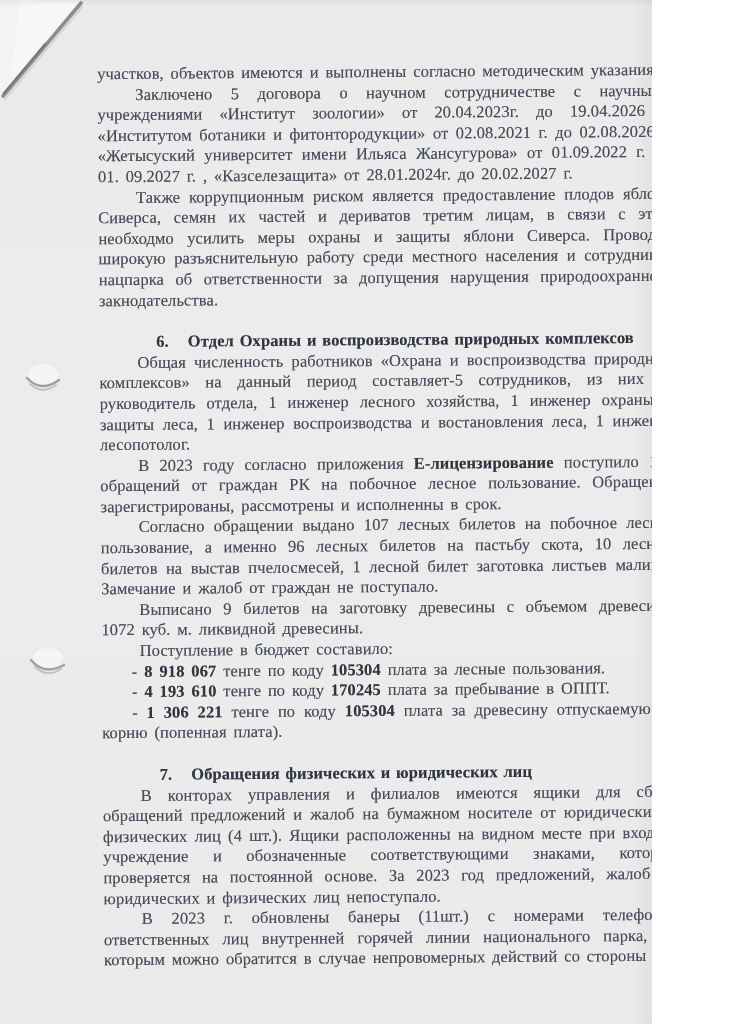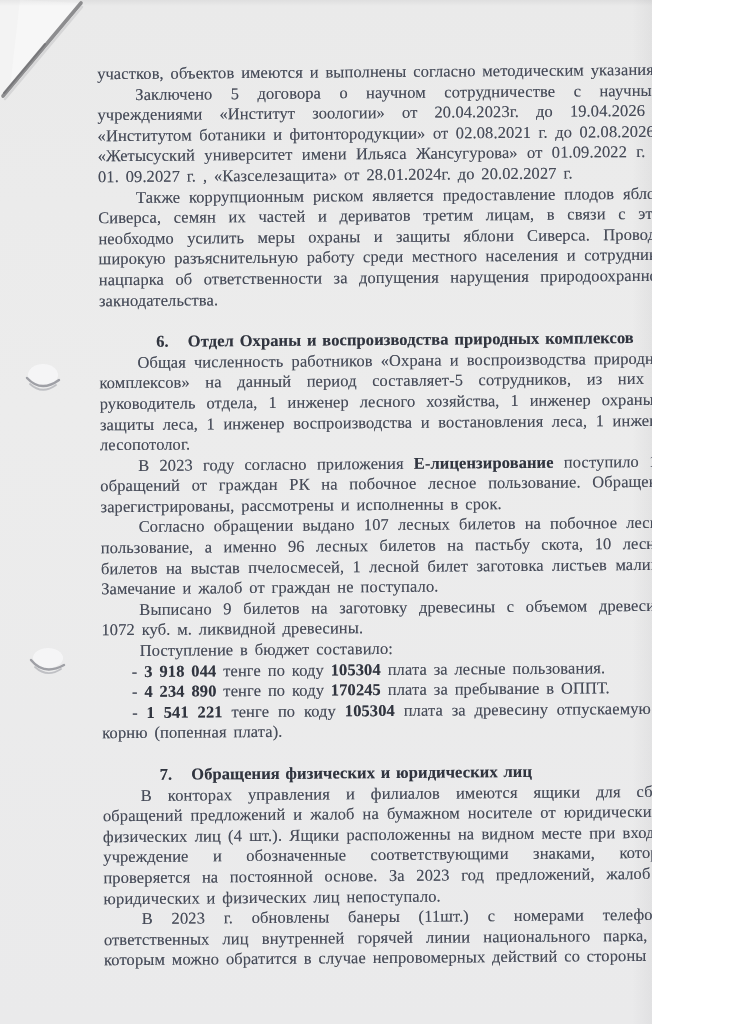--- a/index.html
+++ b/index.html
@@ -135,37 +135,37 @@
     </p>
 
     <p>Согласно обращении выдано 107 лесных билетов на побочное лесное пользование, а именно 96 лесных билетов на пастьбу скота, 10 лесных билетов на выстав пчелосмесей, 1 лесной билет заготовка листьев малины. Замечание и жалоб от граждан не поступало.</p>
 
     <p>Выписано 9 билетов на заготовку древесины с объемом древесины 1072 куб. м. ликвидной древесины.</p>
 
     <p>Поступление в бюджет составило:</p>
 
     <p class="budget-line">
       <span>-</span>
-      <b>3 918 044</b>
+      <b>8 918 067</b>
       <span>тенге по коду</span>
       <b>105304</b>
       <span>плата за лесные пользования.</span>
     </p>
 
     <p class="budget-line">
       <span>-</span>
-      <b>4 234 890</b>
+      <b>4 193 610</b>
       <span>тенге по коду</span>
       <b>170245</b>
       <span>плата за пребывание в ОППТ.</span>
     </p>
 
     <p class="budget-line">
       <span>-</span>
-      <b>1 541 221</b>
+      <b>1 306 221</b>
       <span>тенге по коду</span>
       <b>105304</b>
       <span>плата за древесину отпускаемую на корню (попенная плата).</span>
     </p>
 
     <p class="heading">
       <span class="h-num">7.</span><span>Обращения физических и юридических лиц</span>
     </p>
 
     <p>В конторах управления и филиалов имеются ящики для сбора обращений предложений и жалоб на бумажном носителе от юридических и физических лиц (4 шт.). Ящики  расположенны на видном месте при входе в учреждение и обозначенные соответствующими знаками, которые проверяется на постоянной основе.  За 2023 год предложений,  жалоб от юридических и физических лиц непоступало.</p>

